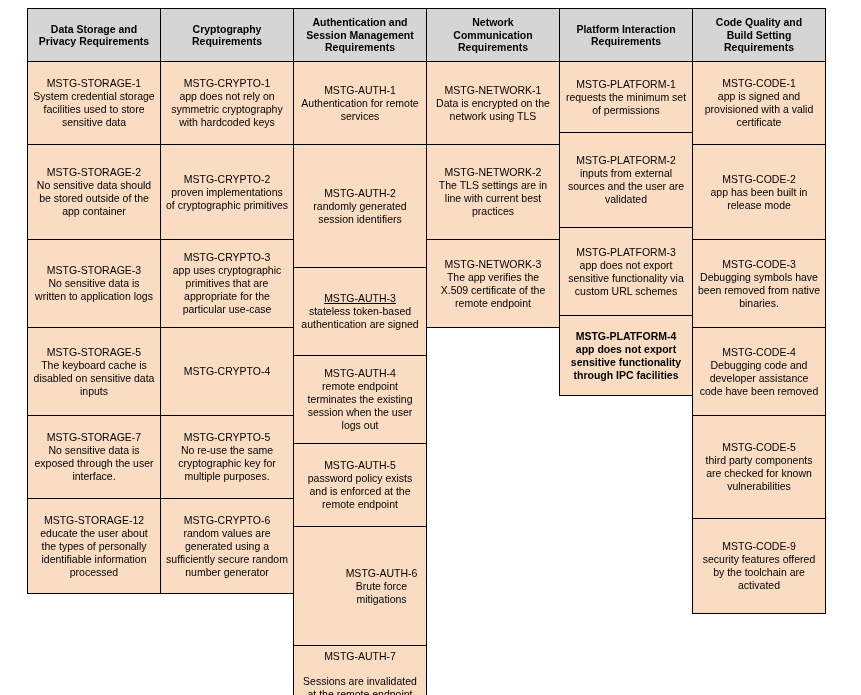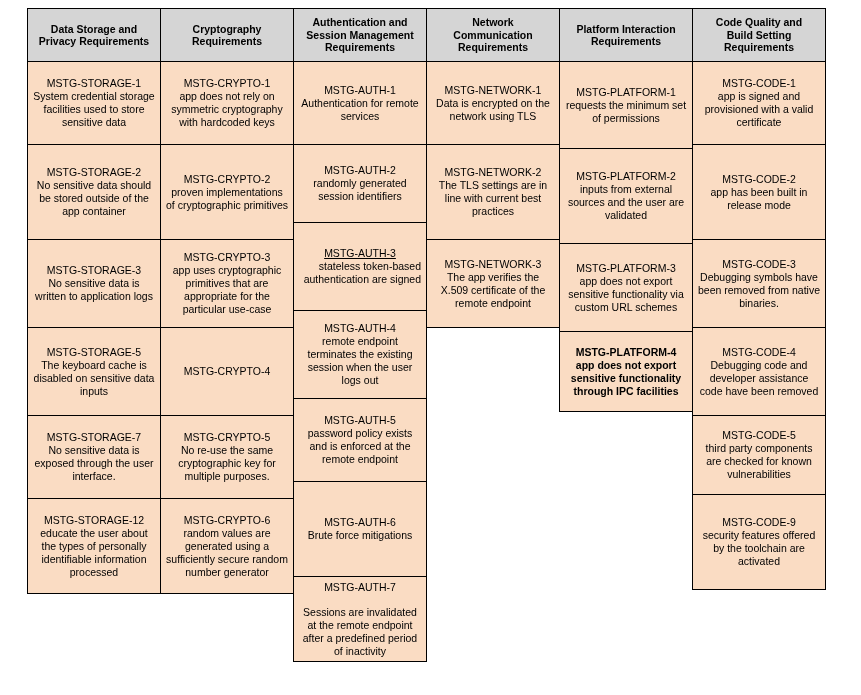--- a/index.html
+++ b/index.html
@@ -162,45 +162,45 @@
             <span>Session Management</span>
             <span>Requirements</span>
           </div>
         </div>
         <div class="cell" style="height: 84px;">
           <div class="cell-inner">
             <span style="display: block;">MSTG-AUTH-1</span>
             <span style="display: block;">Authentication for remote services</span>
           </div>
         </div>
-        <div class="cell" style="height: 79px;">
+        <div class="cell" style="height: 124px;">
           <div class="cell-inner">
             <span style="display: block;">MSTG-AUTH-2</span>
             <span style="display: block;">randomly generated session identifiers</span>
           </div>
         </div>
         <div class="cell" style="height: 89px;">
           <div class="cell-inner">
             <span style="display: block; text-decoration: underline;">MSTG-AUTH-3</span>
-            <span style="display: block; text-align: right;">stateless token-based authentication are signed</span>
+            <span style="display: block;">stateless token-based authentication are signed</span>
           </div>
         </div>
         <div class="cell" style="height: 89px;">
           <div class="cell-inner">
             <span style="display: block;">MSTG-AUTH-4</span>
             <span style="display: block;">remote endpoint terminates the existing session when the user logs out</span>
           </div>
         </div>
         <div class="cell" style="height: 84px;">
           <div class="cell-inner">
             <span style="display: block;">MSTG-AUTH-5</span>
             <span style="display: block;">password policy exists and is enforced at the remote endpoint</span>
           </div>
         </div>
-        <div class="cell" style="height: 96px;">
+        <div class="cell" style="height: 120px; padding-left: 48px;">
           <div class="cell-inner">
             <span style="display: block;">MSTG-AUTH-6</span>
             <span style="display: block;">Brute force mitigations</span>
           </div>
         </div>
         <div class="cell" style="height: 86px;">
           <div class="cell-inner">
             <span style="display: block;">MSTG-AUTH-7</span>
             <span style="display: block; margin-top: 12px;">Sessions are invalidated at the remote endpoint after a predefined period of inactivity</span>
           </div>
@@ -233,21 +233,21 @@
           </div>
         </div>
       </div>
       <div class="column platform-col">
         <div class="header-cell">
           <div>
             <span>Platform Interaction</span>
             <span>Requirements</span>
           </div>
         </div>
-        <div class="cell" style="height: 88px;">
+        <div class="cell" style="height: 72px;">
           <div class="cell-inner">
             <span style="display: block;">MSTG-PLATFORM-1</span>
             <span style="display: block;">requests the minimum set of permissions</span>
           </div>
         </div>
         <div class="cell" style="height: 96px;">
           <div class="cell-inner">
             <span style="display: block;">MSTG-PLATFORM-2</span>
             <span style="display: block;">inputs from external sources and the user are validated</span>
           </div>
@@ -290,21 +290,21 @@
             <span style="display: block;">MSTG-CODE-3</span>
             <span style="display: block;">Debugging symbols have been removed from native binaries.</span>
           </div>
         </div>
         <div class="cell" style="height: 89px;">
           <div class="cell-inner">
             <span style="display: block;">MSTG-CODE-4</span>
             <span style="display: block;">Debugging code and developer assistance code have been removed</span>
           </div>
         </div>
-        <div class="cell" style="height: 80px;">
+        <div class="cell" style="height: 104px;">
           <div class="cell-inner">
             <span style="display: block;">MSTG-CODE-5</span>
             <span style="display: block;">third party components are checked for known vulnerabilities</span>
           </div>
         </div>
         <div class="cell" style="height: 96px;">
           <div class="cell-inner">
             <span style="display: block;">MSTG-CODE-9</span>
             <span style="display: block;">security features offered by the toolchain are activated</span>
           </div>

